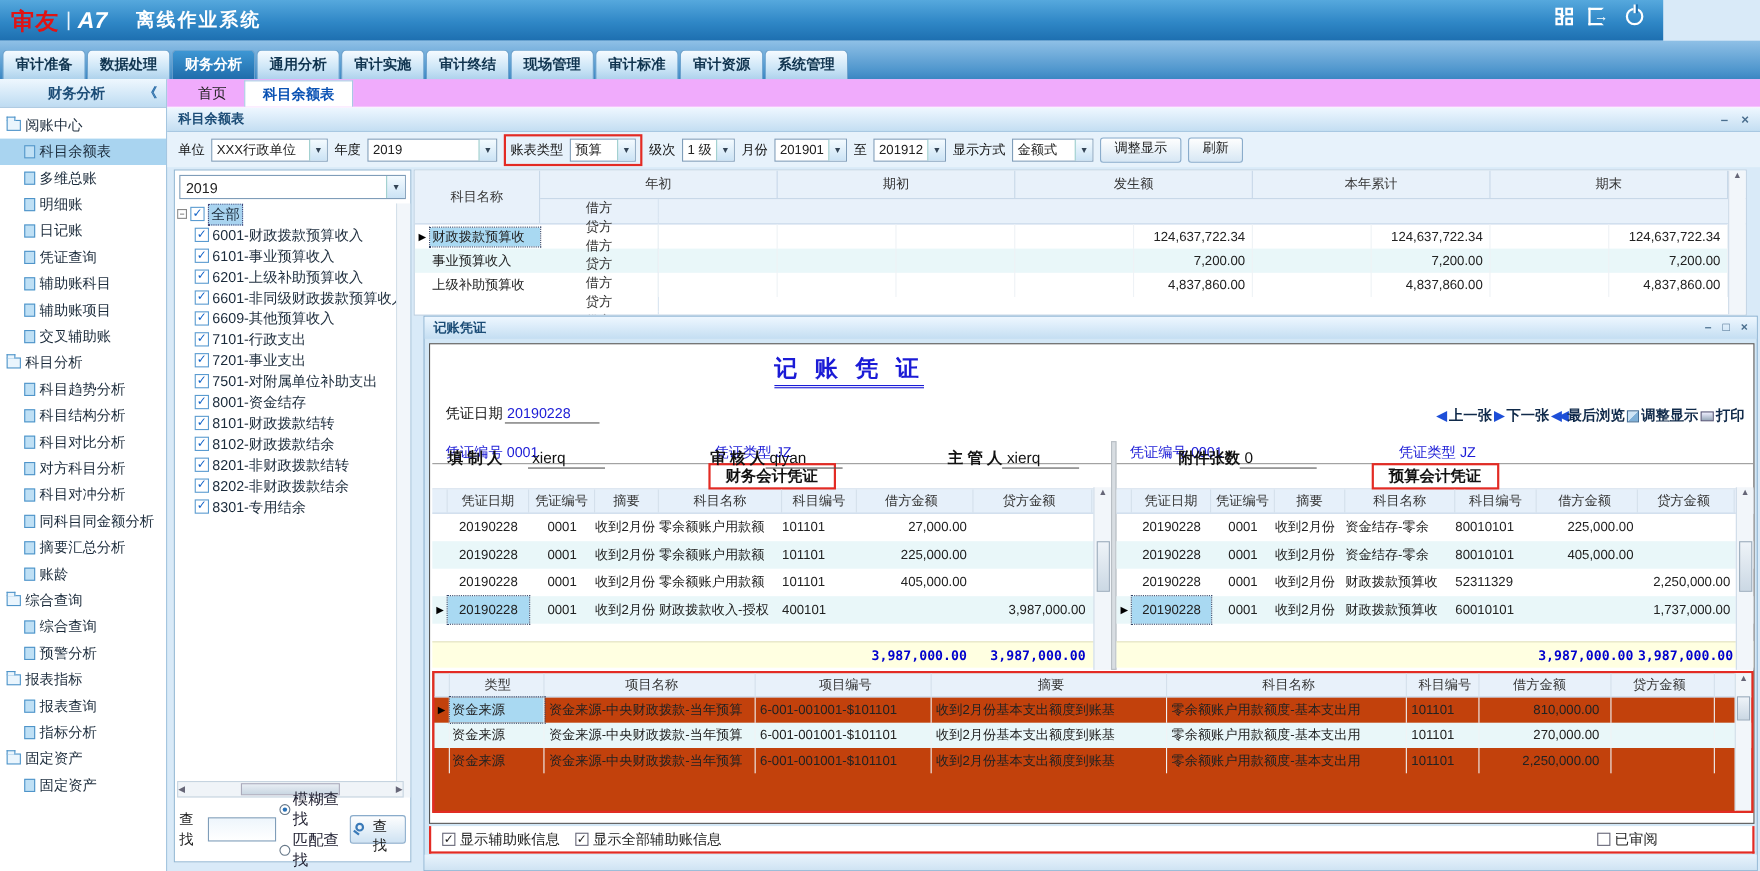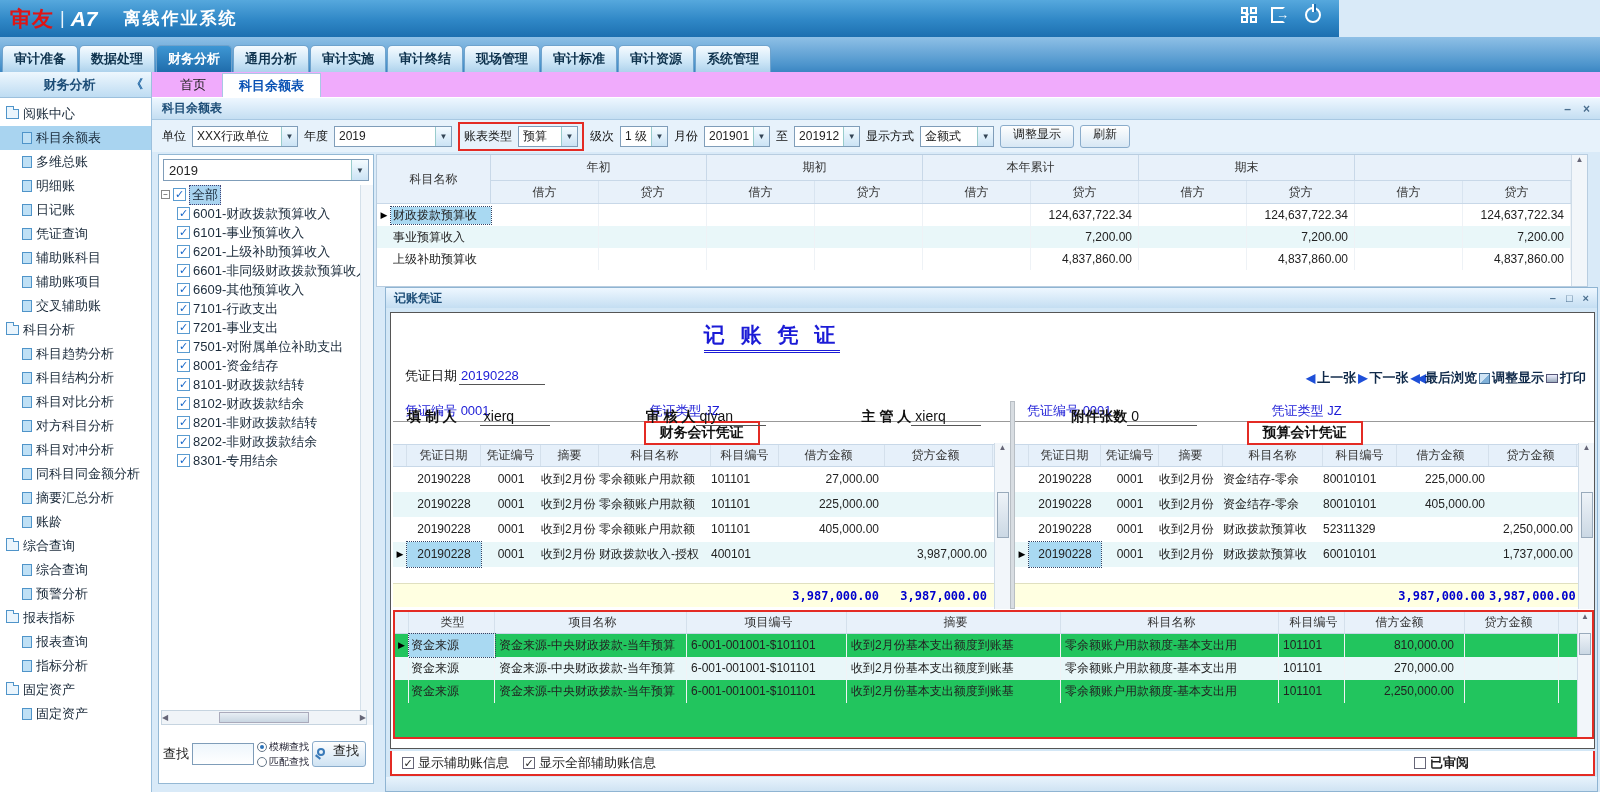--- a/index.html
+++ b/index.html
@@ -1,20 +1,20 @@
 <!DOCTYPE html>
 <html><head>
 <meta charset="utf-8">
 <style>
   * { margin:0; padding:0; box-sizing:border-box; }
   body { font-family:"Liberation Sans",sans-serif; font-size:12px; color:#222; }
   #app { position:relative; width:1600px; height:792px; background:#d9eaf8; overflow:hidden; }
 
   
-  .top-header{position:absolute;left:0;top:0;width:1339px;height:37px;
+  .top-header{position:absolute;left:0;top:0;width:1512px;height:37px;
     background:linear-gradient(180deg,#56a8dd 0%,#2f87c6 55%,#1d6fb0 100%);display:flex;align-items:center;}
   .brand{color:#e01414;font-weight:bold;font-size:21px;margin-left:10px;letter-spacing:1px;}
   .brand-div{color:#eaf4fb;font-size:18px;margin:0 6px;}
   .brand-prod{color:#fff;font-weight:bold;font-style:italic;font-size:21px;text-align:center;}
   .app-title{color:#fff;font-weight:bold;font-size:17px;margin-left:26px;letter-spacing:2px;}
   .header-icons{position:absolute;right:18px;top:7px;display:flex;align-items:center;gap:20px;}
   .icon-grid{display:inline-grid;grid-template-columns:7px 7px;grid-template-rows:7px 7px;gap:2px;}
   .icon-grid i{border:2px solid #fff;display:block;}
   .grid-caret{color:#fff;font-size:8px;margin-left:-14px;}
   .icon-exit{position:relative;width:14px;height:16px;border:2px solid #fff;border-right-color:transparent;}
@@ -73,36 +73,36 @@
   .tnode .exp{width:9px;height:9px;border:1px solid #888;background:#fff;font-size:8px;line-height:7px;text-align:center;color:#333;margin-right:3px;flex:none;}
   .tnode.child{padding-left:16px;}
   .cbx{width:13px;height:13px;border:1px solid #5a9bd0;background:#fff;color:#1464c8;font-size:11px;line-height:11px;text-align:center;margin-right:3px;flex:none;}
   .tnode .lbl.rootsel{background:#a9d4f0;border:1px dotted #447;padding:0 2px;}
   .tree-hscroll{position:absolute;left:2px;bottom:58px;width:206px;height:15px;background:#f0f4f8;border:1px solid #c6d4e0;display:flex;align-items:center;justify-content:space-between;font-size:8px;color:#667;}
   .tree-hscroll .thumb{width:90px;height:11px;background:linear-gradient(180deg,#e8eef4,#c9d6e2);border:1px solid #aab;}
   .tree-vscroll{position:absolute;right:0px;top:30px;width:13px;height:540px;background:#f2f6fa;border-left:1px solid #d4e0ea;}
   .search-row{position:absolute;left:2px;bottom:6px;width:210px;height:46px;display:flex;align-items:center;gap:3px;padding:0 2px;}
   .search-row .s-label{font-size:13px;}
   .search-input{width:62px;height:22px;border:1px solid #7f9db9;background:linear-gradient(180deg,#eef6fc,#fff);}
-  .radio-group{display:flex;flex-direction:column;gap:1px;font-size:10px;color:#223;}
+  .radio-group{display:flex;flex-direction:column;gap:1px;font-size:14px;color:#223;}
   .radio{display:flex;align-items:center;gap:2px;cursor:pointer;}
   .rdot{width:10px;height:10px;border-radius:50%;border:1px solid #678;background:#fff;position:relative;flex:none;}
   .rdot.on::after{content:"";position:absolute;left:2px;top:2px;width:4px;height:4px;border-radius:50%;background:#2a72b8;}
   .search-btn{height:26px;padding:0 6px 0 20px;background:linear-gradient(180deg,#fefefe,#cfe3f3);border:1px solid #8aaccb;border-radius:3px;font-size:13px;cursor:pointer;position:relative;}
   .mag{position:absolute;left:4px;top:6px;width:8px;height:8px;border:2px solid #3a7ab8;border-radius:50%;}
   .mag::after{content:"";position:absolute;left:-4px;top:6px;width:6px;height:2px;background:#3a7ab8;transform:rotate(38deg);}
 
   
   .bal-table{position:absolute;left:376px;top:154px;width:1212px;height:133px;background:#fff;border:1px solid #b8cde0;overflow:hidden;}
   .bt-headwrap{display:flex;border-bottom:1px solid #c8d8e8;background:#e8f1fa;}
   .bt-namehead{width:114px;height:48px;display:flex;align-items:center;justify-content:center;border-right:1px solid #c8d8e8;color:#333;}
   .bt-groups{flex:1;}
   .bt-grouprow{display:flex;height:26px;border-bottom:1px solid #c8d8e8;}
   .bt-group{width:216px;display:flex;align-items:center;justify-content:center;border-right:1px solid #c8d8e8;color:#333;}
-  .bt-subrow{display:flex;height:22px;}
+  .bt-subrow{display:flex;height:22px;flex-direction:column;}
   .bt-sub{width:108px;display:flex;align-items:center;justify-content:center;border-right:1px solid #d8e4f0;color:#333;}
   .bt-row{display:flex;height:22px;align-items:center;}
   .bt-row:nth-of-type(even){background:#e9f7f9;}
   .bt-gut{width:14px;text-align:center;font-size:9px;color:#000;}
   .bt-name{width:100px;padding-left:2px;white-space:nowrap;overflow:hidden;}
   .bt-cell{width:108px;text-align:right;padding-right:6px;white-space:nowrap;border-right:1px solid #eef2f6;height:22px;line-height:22px;}
   .bt-row.selected .bt-name{background:#a9d9f2;outline:1px dotted #346;}
   .bal-vscroll{position:absolute;right:0;top:0;width:16px;height:131px;background:#f2f6fa;border-left:1px solid #cfdce8;font-size:8px;color:#667;text-align:center;}
 
   
@@ -152,21 +152,21 @@
   .rv .c-date{width:72px;text-align:center;}
   .rv .c-no{width:58px;text-align:center;}
   .rv .c-sum{width:64px;text-align:left;}
   .rv .c-subj{width:100px;text-align:left;}
   .rv .c-code{width:74px;text-align:left;}
   .rv .c-deb{width:92px;text-align:right;padding-right:4px;}
   .rv .c-cred{width:88px;text-align:right;padding-right:4px;}
   .vt-row.selected .c-date{background:#a9d9f2;outline:1px dotted #346;}
 
   
-  .aux-frame{position:absolute;left:2px;top:297px;width:1201px;height:129px;border:2px solid #e32b24;background:#22c55e;}
+  .aux-frame{position:absolute;left:2px;top:297px;width:1201px;height:129px;border:2px solid #e32b24;background:#c2410c;}
   .aux-cols{display:flex;height:22px;background:#e8f1fa;border-bottom:1px solid #c8d8e8;color:#333;}
   .aux-cols span{display:flex;align-items:center;justify-content:center;border-right:1px solid #d4e0ec;}
   .aux-row{display:flex;height:23px;align-items:center;}
   .aux-row:nth-of-type(even){background:#e9f7f9;}
   .aux-row span{white-space:nowrap;overflow:hidden;height:23px;line-height:23px;border-right:1px solid #f0f3f6;}
   .a-gut{width:14px;text-align:center;font-size:9px;color:#000;flex:none;}
   .a-type{width:86px;padding-left:2px;}
   .a-proj{width:192px;padding-left:4px;}
   .a-pcode{width:160px;padding-left:4px;}
   .a-sum{width:214px;padding-left:4px;}
@@ -178,21 +178,21 @@
   .aux-vscroll{position:absolute;right:0;top:0;width:15px;height:125px;background:#f2f6fa;border-left:1px solid #cfdce8;font-size:8px;color:#667;text-align:center;}
   .aux-vscroll .vthumb{margin-top:12px;height:22px;}
   .sig-row{position:absolute;left:10px;top:95px;width:1150px;display:flex;font-size:14px;font-weight:bold;color:#111;}
   .sig-row .pair{display:flex;align-items:flex-end;}
   .sig-row .sig-val{font-weight:normal;border-bottom:1px solid #555;min-width:70px;padding:0 4px 1px;}
   .sig1{margin-left:6px;gap:23px;} .sig2{margin-left:96px;} .sig3{margin-left:96px;} .sig4{margin-left:90px;}
 
   .check-strip{position:absolute;left:4px;top:463px;width:1205px;height:25px;background:#fff;border:2px solid #e32b24;border-top:none;display:flex;align-items:center;gap:14px;padding:0 10px;font-size:13px;}
   .ck{width:12px;height:12px;border:1px solid #667;background:#fff;color:#222;font-size:11px;line-height:10px;text-align:center;flex:none;}
   .ckitem{display:flex;align-items:center;gap:4px;cursor:pointer;}
-  .ck-review{margin-left:auto;margin-right:114px;font-weight:bold;}
+  .ck-review{margin-left:auto;margin-right:76px;}
   .vwin-bottom{position:absolute;left:0;bottom:0;width:100%;height:14px;background:linear-gradient(180deg,#e8f3fc,#cfe3f3);}
 </style>
 </head>
 <body>
 
 <div id="app">
 
   <div class="top-header">
     <span class="brand">审友</span>
     <span class="brand-div">|</span>
@@ -533,20 +533,21 @@
   </div>
 
   <div class="bal-table">
     <div class="bt-headwrap">
       <div class="bt-namehead">科目名称</div>
       <div class="bt-groups">
         <div class="bt-grouprow">
 
         <div class="bt-group">年初</div>
             <div class="bt-group">期初</div>
+            <div class="bt-group">发生额</div>
             <div class="bt-group">本年累计</div>
             <div class="bt-group">期末</div>
           </div>
         <div class="bt-subrow">
           <span class="bt-sub">借方</span>
             <span class="bt-sub">贷方</span>
             <span class="bt-sub">借方</span>
             <span class="bt-sub">贷方</span>
             <span class="bt-sub">借方</span>
             <span class="bt-sub">贷方</span>

